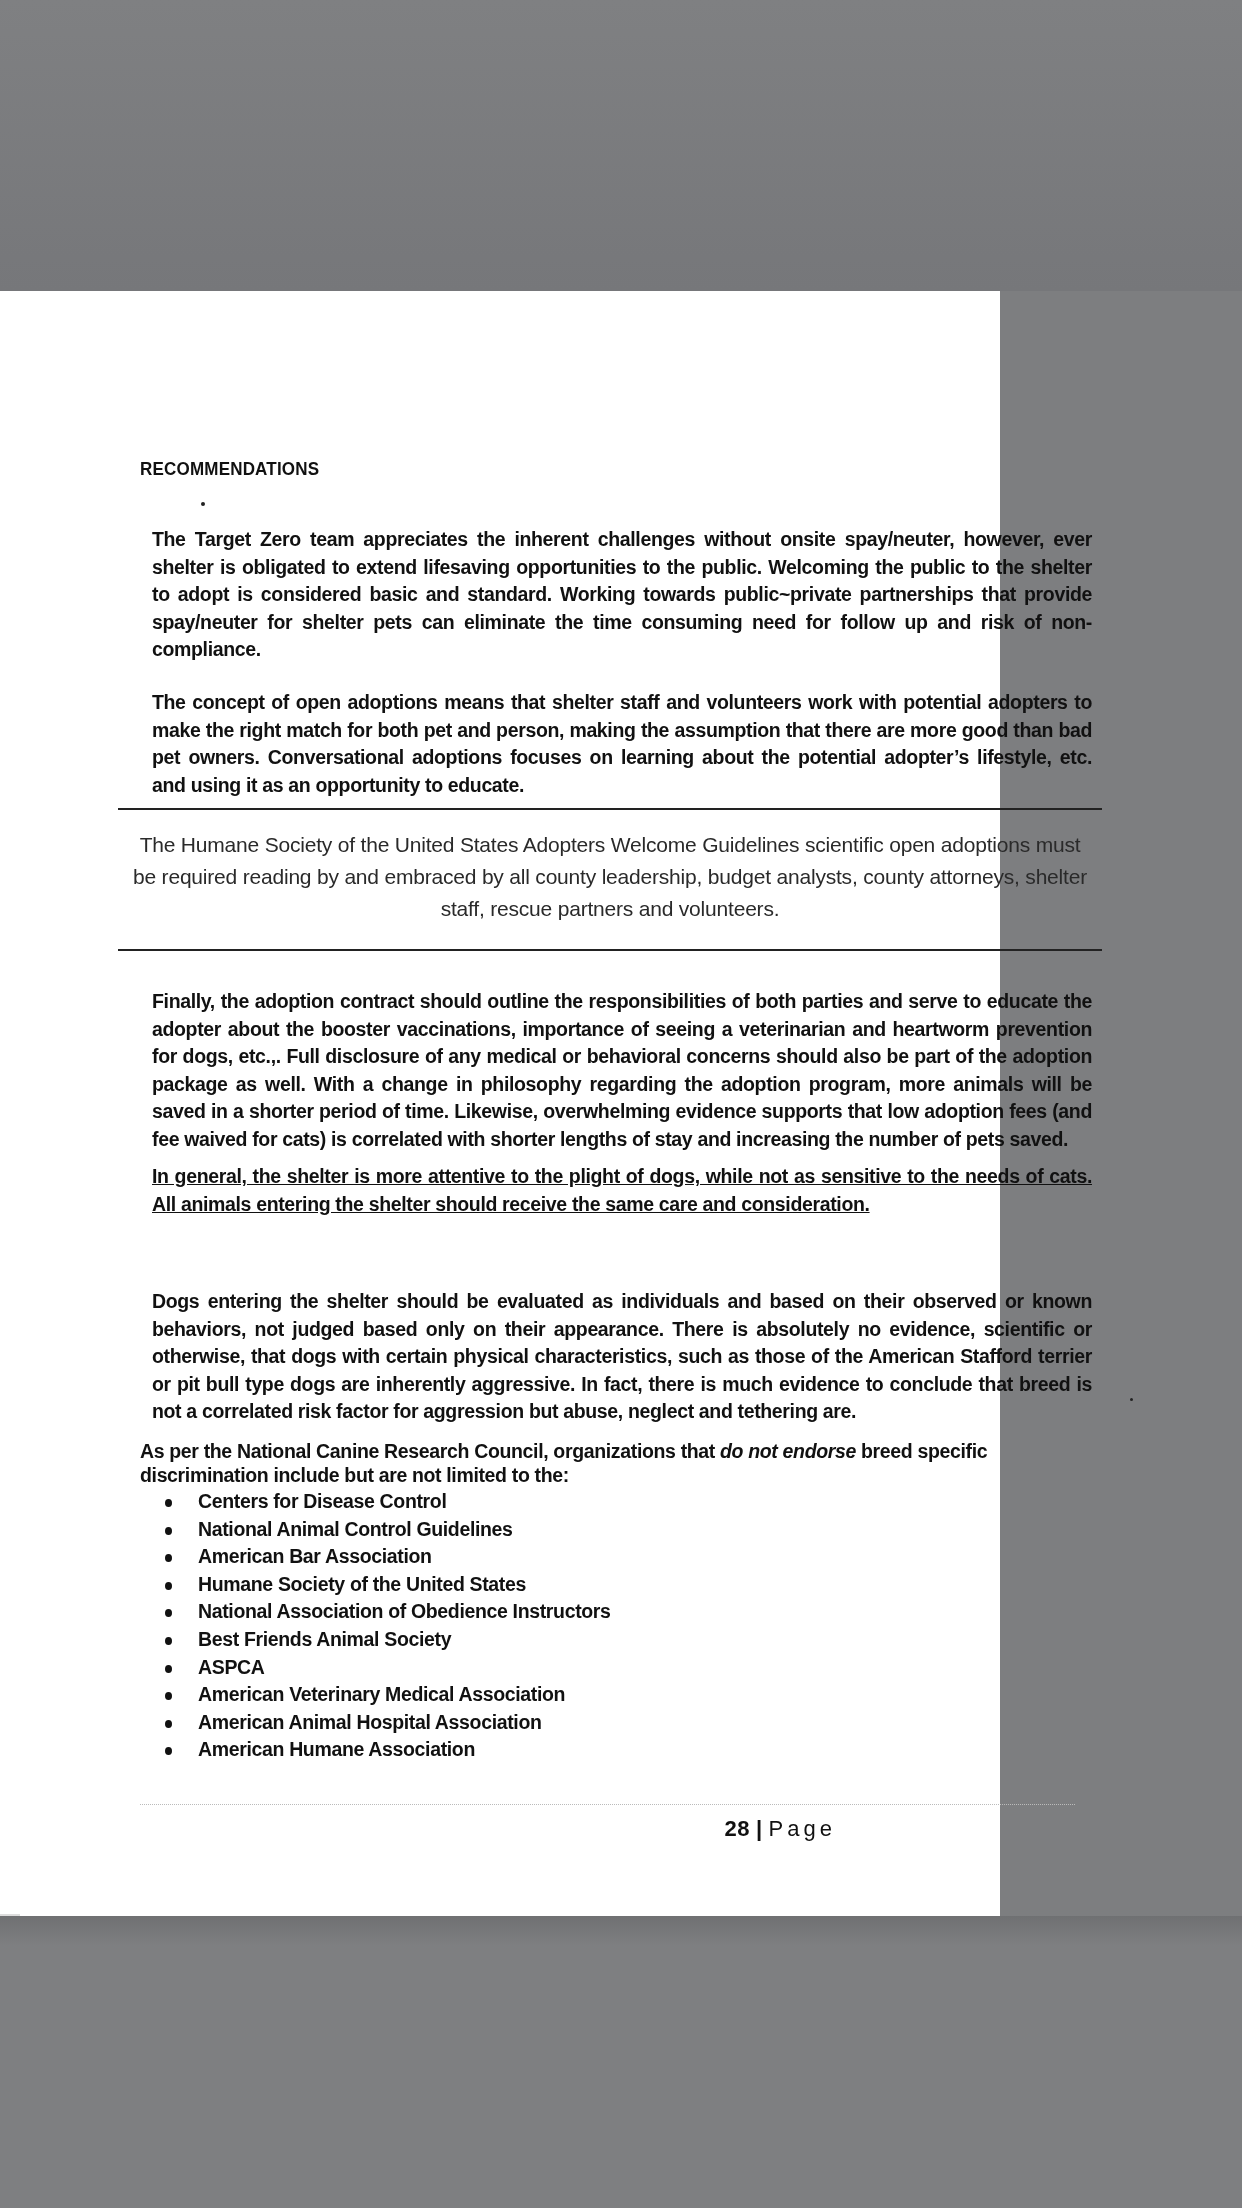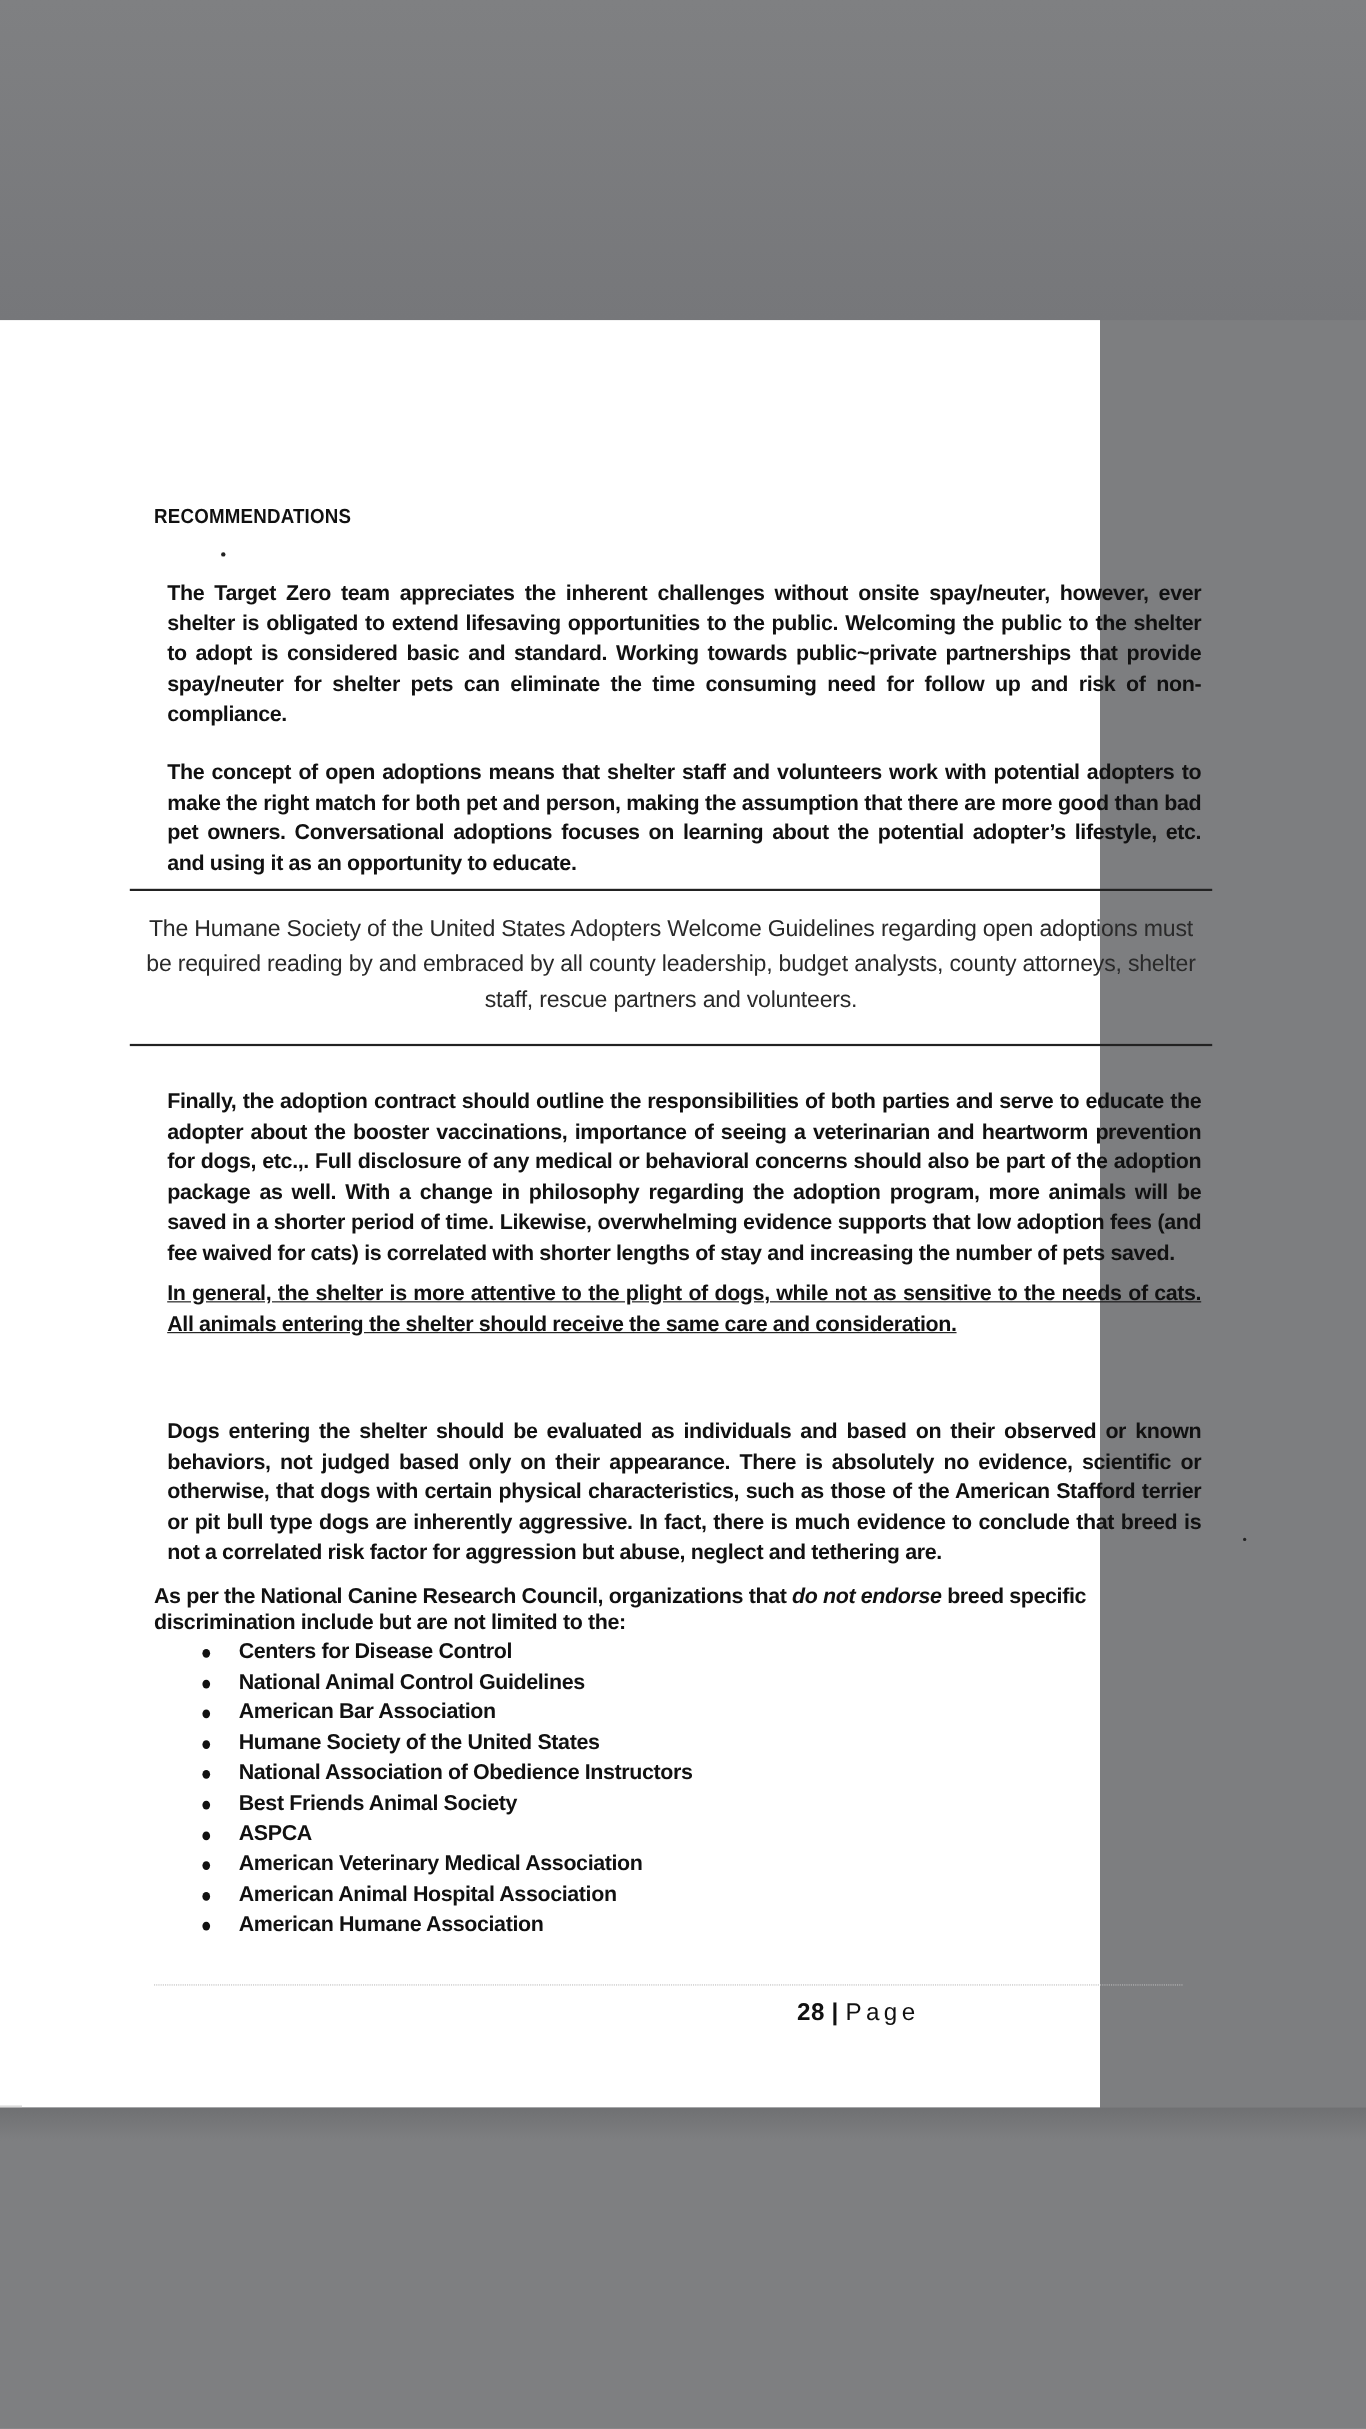--- a/index.html
+++ b/index.html
@@ -40,21 +40,21 @@
     font-size: 21px; line-height: 32px; text-align: center;
     color: #2a2a2a; font-weight: normal; margin: 0;
     letter-spacing: -0.2px;
   }
   .intro {
     position: absolute; left: 140px; top: 1148px; width: 940px;
     font-size: 19.5px; font-weight: bold; line-height: 24px; margin: 0;
     letter-spacing: -0.35px;
   }
   .org-list {
-    position: absolute; left: 176px; top: 1197px; margin: 0; padding: 0;
+    position: absolute; left: 157px; top: 1197px; margin: 0; padding: 0;
     list-style: none;
   }
   .org-item {
     position: relative; height: 27.6px; line-height: 27.6px;
     font-size: 19.5px; font-weight: bold; padding-left: 41px;
     letter-spacing: -0.35px;
   }
   .bullet {
     position: absolute; left: 8px; top: 11px; width: 7px; height: 8px;
     border-radius: 50%; background: #111;
@@ -78,21 +78,21 @@
 
 <div class="page">
   <div class="heading">RECOMMENDATIONS</div>
   <div class="stray-dot" style="left:201px; top:211px;"></div>
 
   <p class="para" style="top:223px;">The Target Zero team appreciates the inherent challenges without onsite spay/neuter, however, ever shelter is obligated to extend lifesaving opportunities to the public. Welcoming the public to the shelter to adopt is considered basic and standard. Working towards public~private partnerships that provide spay/neuter for shelter pets can eliminate the time consuming need for follow up and risk of non-compliance.</p>
 
   <p class="para" style="top:386px;">The concept of open adoptions means that shelter staff and volunteers work with potential adopters to make the right match for both pet and person, making the assumption that there are more good than bad pet owners. Conversational adoptions focuses on learning about the potential adopter’s lifestyle, etc. and using it as an opportunity to educate.</p>
 
   <div class="rule" style="top:517px;"></div>
-  <p class="callout">The Humane Society of the United States Adopters Welcome Guidelines regarding open adoptions must be required reading by and embraced by all county leadership, budget analysts, county attorneys, shelter staff, rescue partners and volunteers.</p>
+  <p class="callout">The Humane Society of the United States Adopters Welcome Guidelines scientific open adoptions must be required reading by and embraced by all county leadership, budget analysts, county attorneys, shelter staff, rescue partners and volunteers.</p>
   <div class="rule" style="top:658px;"></div>
 
   <p class="para" style="top:685px;">Finally, the adoption contract should outline the responsibilities of both parties and serve to educate the adopter about the booster vaccinations, importance of seeing a veterinarian and heartworm prevention for dogs, etc.,. Full disclosure of any medical or behavioral concerns should also be part of the adoption package as well. With a change in philosophy regarding the adoption program, more animals will be saved in a shorter period of time. Likewise, overwhelming evidence supports that low adoption fees (and fee waived for cats) is correlated with shorter lengths of stay and increasing the number of pets saved.</p>
 
   <p class="para" style="top:860px;text-decoration:underline;">In general, the shelter is more attentive to the plight of dogs, while not as sensitive to the needs of cats. All animals entering the shelter should receive the same care and consideration.</p>
 
   <p class="para" style="top:985px;">Dogs entering the shelter should be evaluated as individuals and based on their observed or known behaviors, not judged based only on their appearance. There is absolutely no evidence, scientific or otherwise, that dogs with certain physical characteristics, such as those of the American Stafford terrier or pit bull type dogs are inherently aggressive. In fact, there is much evidence to conclude that breed is not a correlated risk factor for aggression but abuse, neglect and tethering are.</p>
 
   <p class="intro"><span>As per the National Canine Research Council, organizations that </span><i>do not endorse</i><span> breed specific discrimination include but are not limited to the:</span></p>
 

